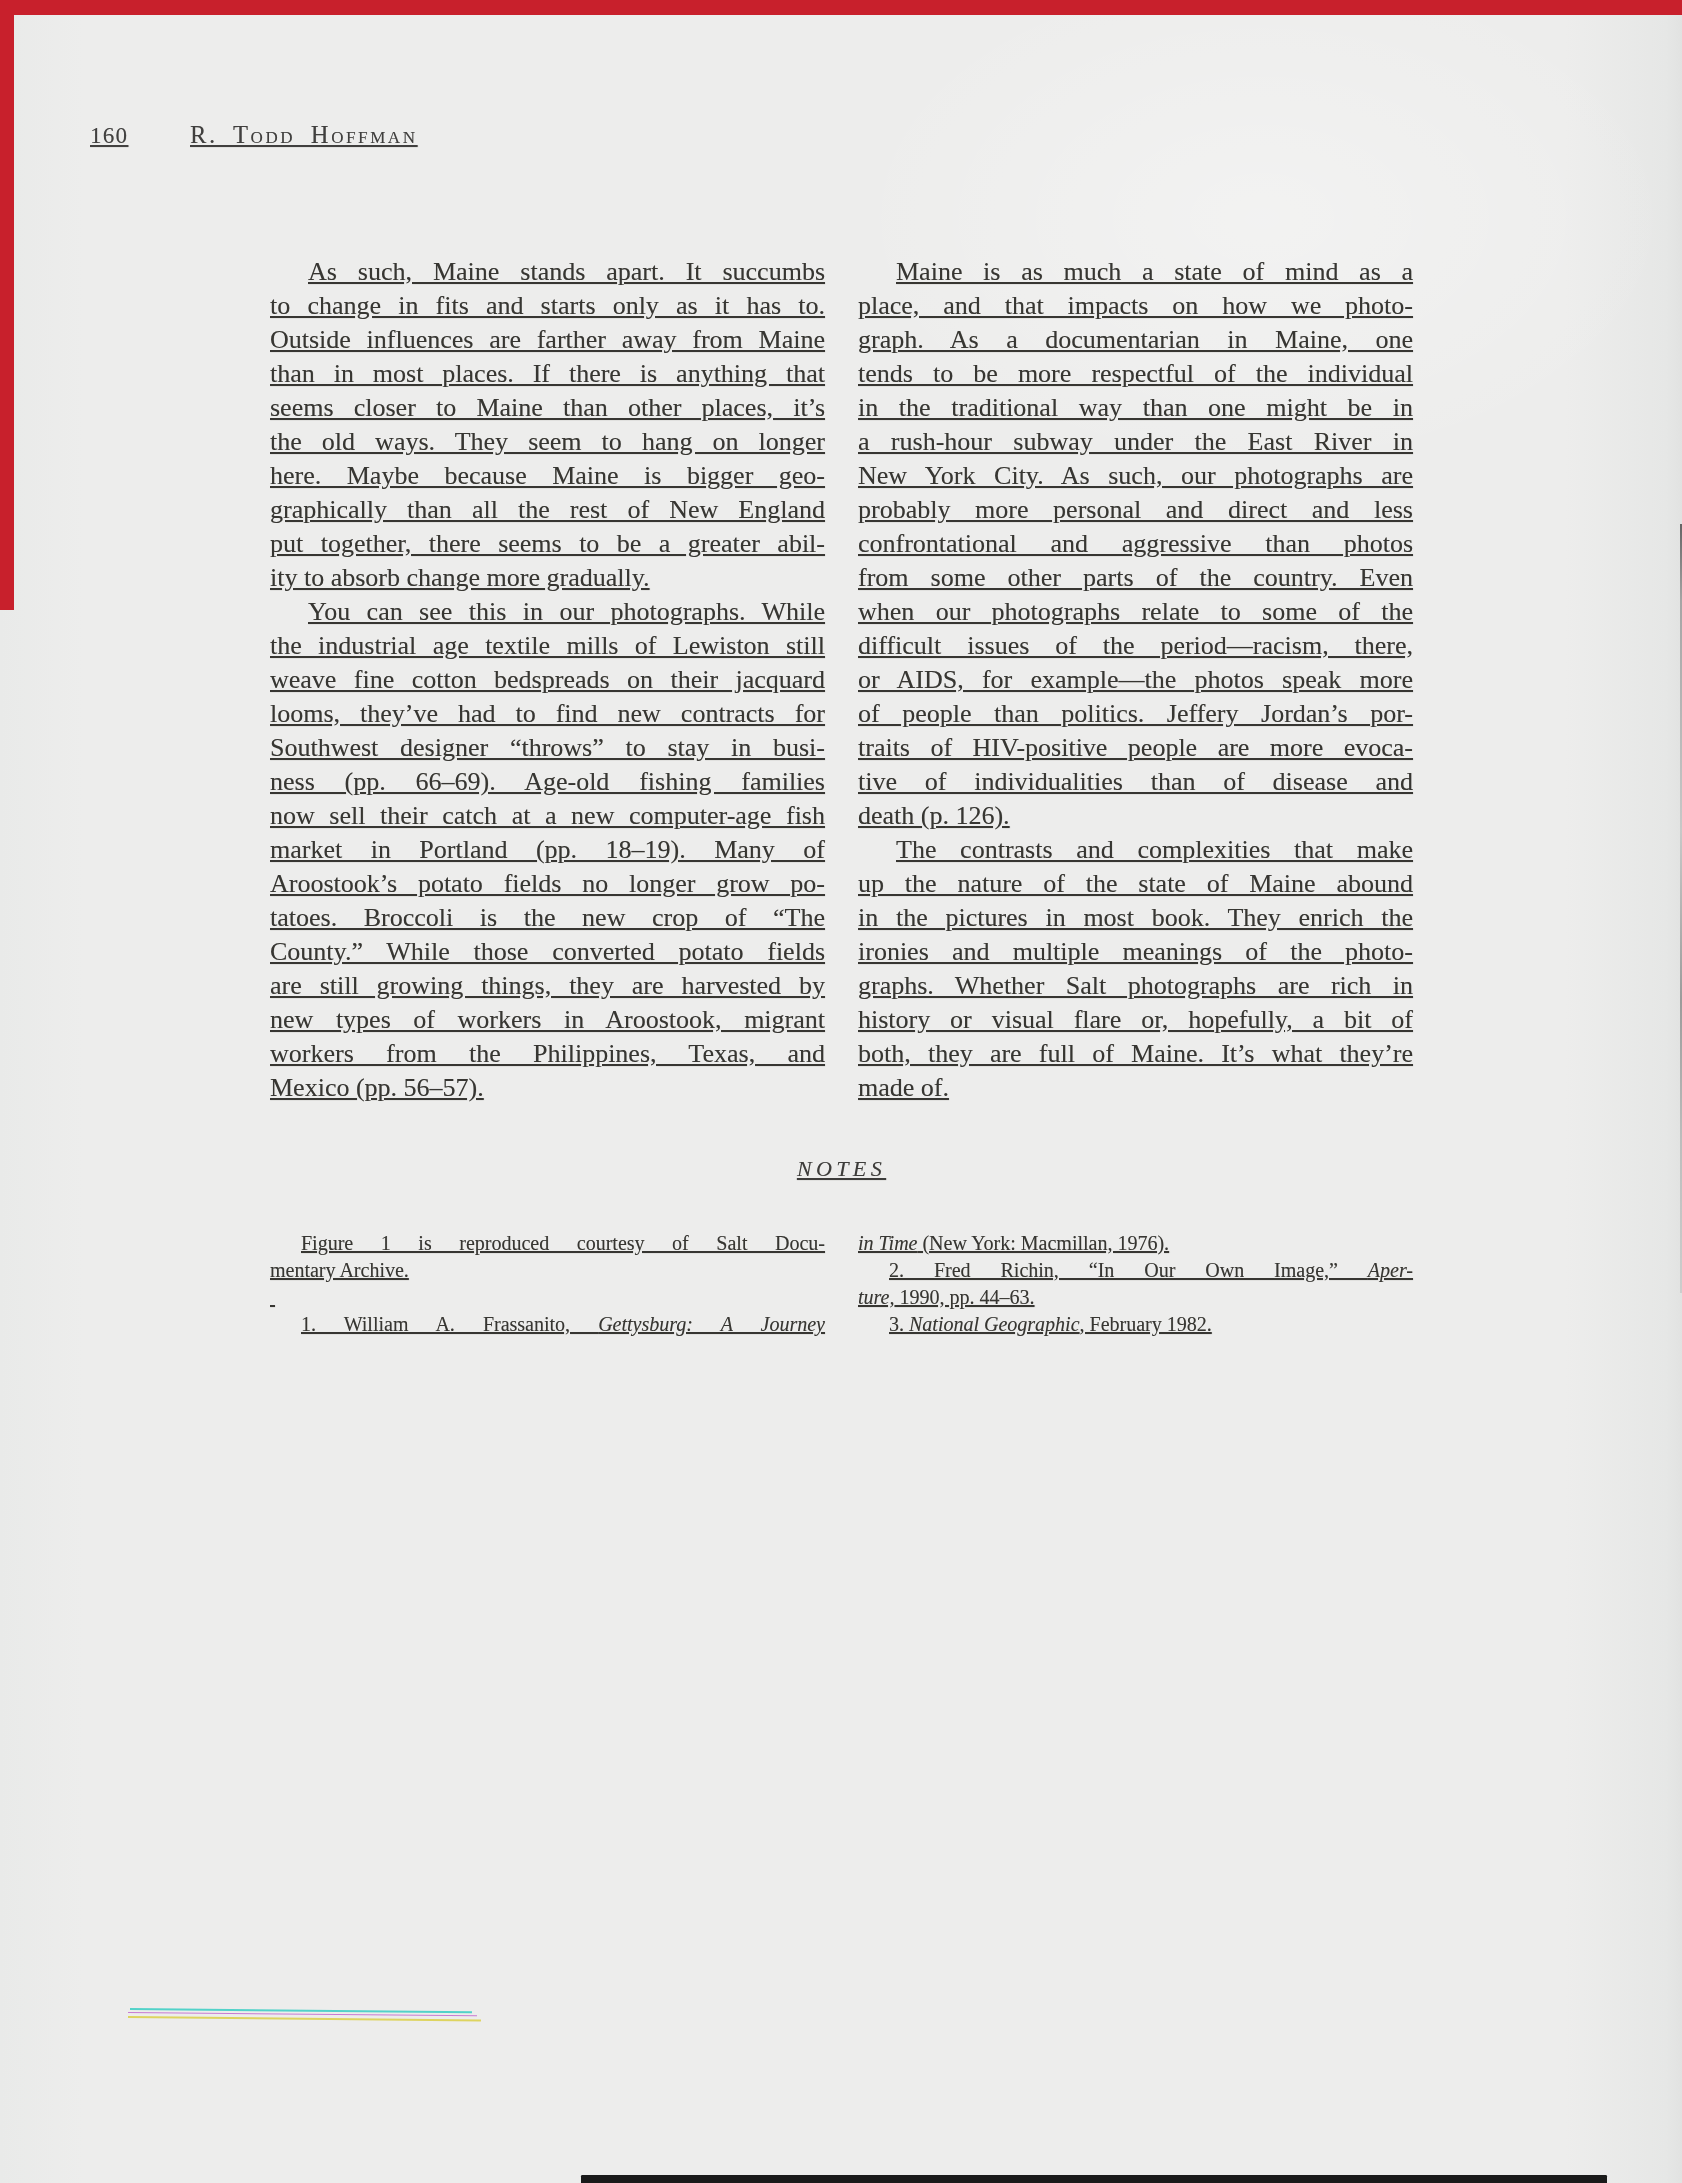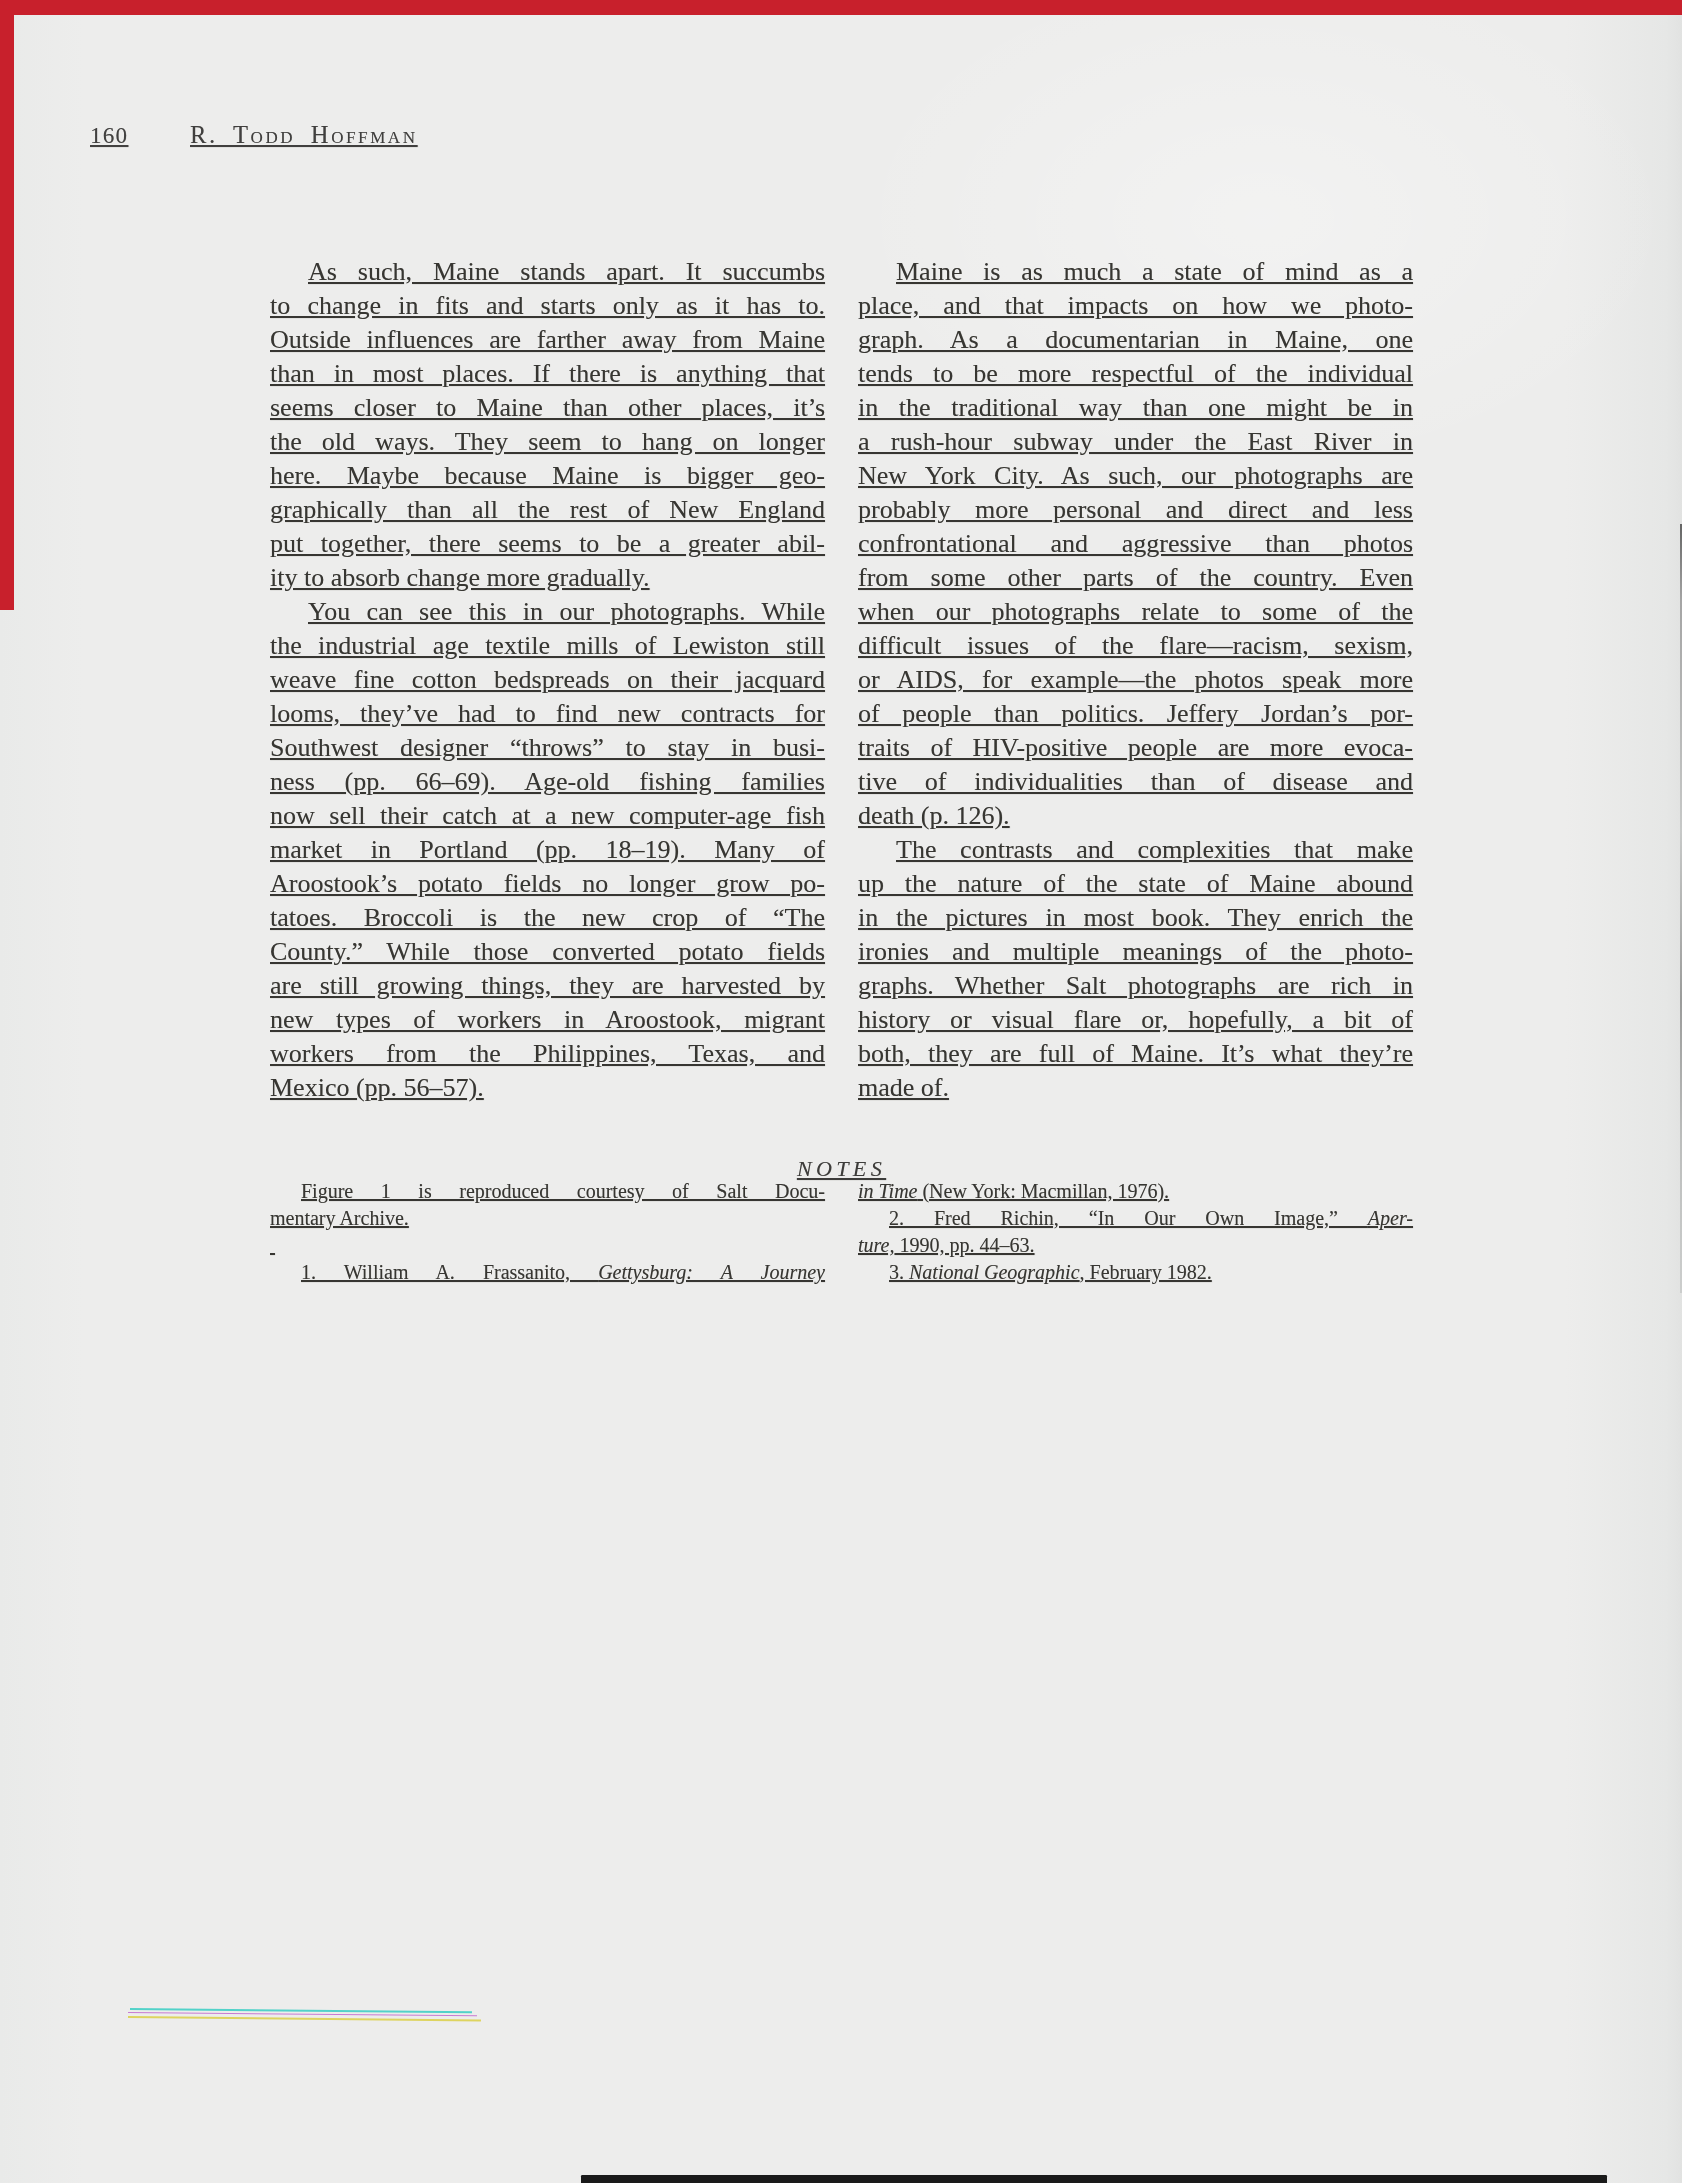--- a/index.html
+++ b/index.html
@@ -28,21 +28,21 @@
   .col-right{left:858px;top:255px;}
   .body-col .ln{font-size:26px;line-height:34px;height:34px;}
   .ln{text-align:justify;text-align-last:justify;}
   .ln.nj{text-align-last:left;}
   .body-col .ln.ind{text-indent:38px;}
   
   .notes-heading{
     position:absolute;left:270px;top:1156px;width:1143px;text-align:center;
     font-style:italic;font-size:22px;letter-spacing:4.4px;color:#3d3c3a;
   }
-  .notes-col{top:1178px;}
+  .notes-col{top:1230px;}
   .notes-col .ln{font-size:20px;line-height:27px;height:27px;}
   .notes-col .ln.ind{text-indent:31px;}
   .notes-col i{font-style:italic;}
   
   .art{position:absolute;}
   .art-red-top{left:0;top:0;width:1683px;height:15px;background:var(--art-red,#c8202c);}
   .art-red-left{left:0;top:0;width:13.5px;height:610px;background:var(--art-red,#c8202c);}
   .art-black-bottom{left:581px;top:2175px;width:1026px;height:8.7px;background:var(--art-dark,#1a1a1a);border-radius:1.3px;}
   .art-gray-right{
     right:0;top:524px;width:3.1px;height:769px;opacity:.85;
@@ -93,21 +93,21 @@
       <div class="ln">place, and that impacts on how we photo-</div>
       <div class="ln">graph. As a documentarian in Maine, one</div>
       <div class="ln">tends to be more respectful of the individual</div>
       <div class="ln">in the traditional way than one might be in</div>
       <div class="ln">a rush-hour subway under the East River in</div>
       <div class="ln">New York City. As such, our photographs are</div>
       <div class="ln">probably more personal and direct and less</div>
       <div class="ln">confrontational and aggressive than photos</div>
       <div class="ln">from some other parts of the country. Even</div>
       <div class="ln">when our photographs relate to some of the</div>
-      <div class="ln">difficult issues of the flare—racism, sexism,</div>
+      <div class="ln">difficult issues of the period—racism, there,</div>
       <div class="ln">or AIDS, for example—the photos speak more</div>
       <div class="ln">of people than politics. Jeffery Jordan’s por-</div>
       <div class="ln">traits of HIV-positive people are more evoca-</div>
       <div class="ln">tive of individualities than of disease and</div>
       <div class="ln nj">death (p. 126).</div>
       <div class="ln ind">The contrasts and complexities that make</div>
       <div class="ln">up the nature of the state of Maine abound</div>
       <div class="ln">in the pictures in most book. They enrich the</div>
       <div class="ln">ironies and multiple meanings of the photo-</div>
       <div class="ln">graphs. Whether Salt photographs are rich in</div>

